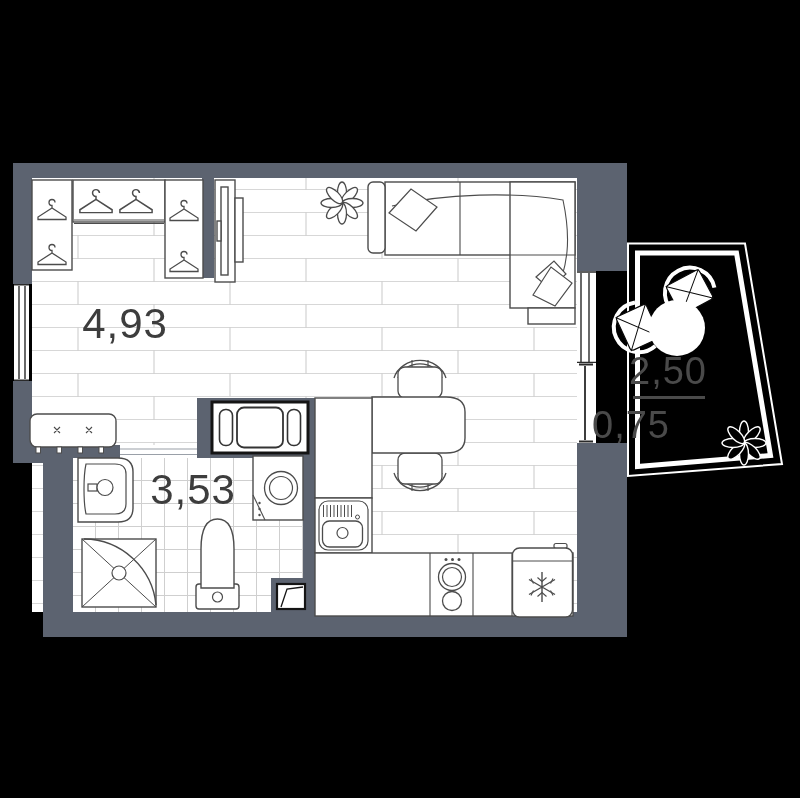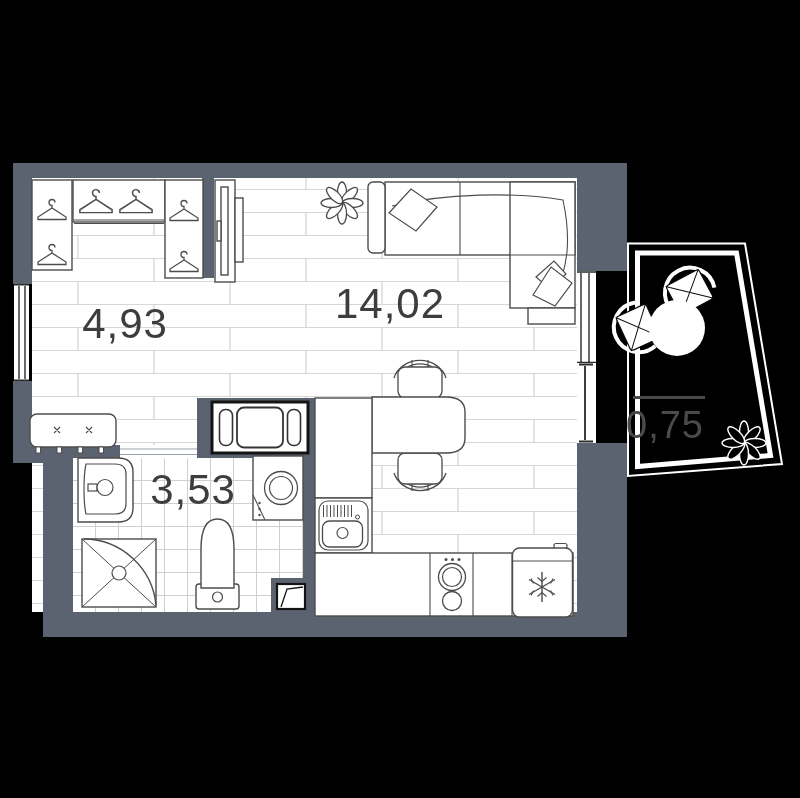--- a/index.html
+++ b/index.html
@@ -215,18 +215,18 @@
     <circle cx="281" cy="488" r="16.5" stroke-width="1.3" fill="none"></circle>
     <circle cx="281" cy="488" r="11.5" stroke-width="1.2" fill="none"></circle>
   </g>
   <g>
     <rect x="277" y="584" width="28" height="25" fill="#ffffff" stroke="#141414" stroke-width="2.2"></rect>
     <path d="M281,607 L287,589 L303,587" stroke="#141414" stroke-width="1.3" fill="none"></path>
   </g>
 </svg>
 
 <div class="area-label" style="left:50px;top:303px;">4,93</div>
-<div class="area-label" style="left:315px;top:283px;">14,02</div>
 <div class="area-label" style="left:118px;top:469px;">3,53</div>
+<div class="balcony-label" style="left:593px;top:352px;">2,50</div>
 <div class="balcony-divider"></div>
-<div class="balcony-label" style="left:590px;top:406px;">0,75</div>
+<div class="balcony-label" style="left:556px;top:406px;">0,75</div>
 
 </div>
 
 </body></html>

